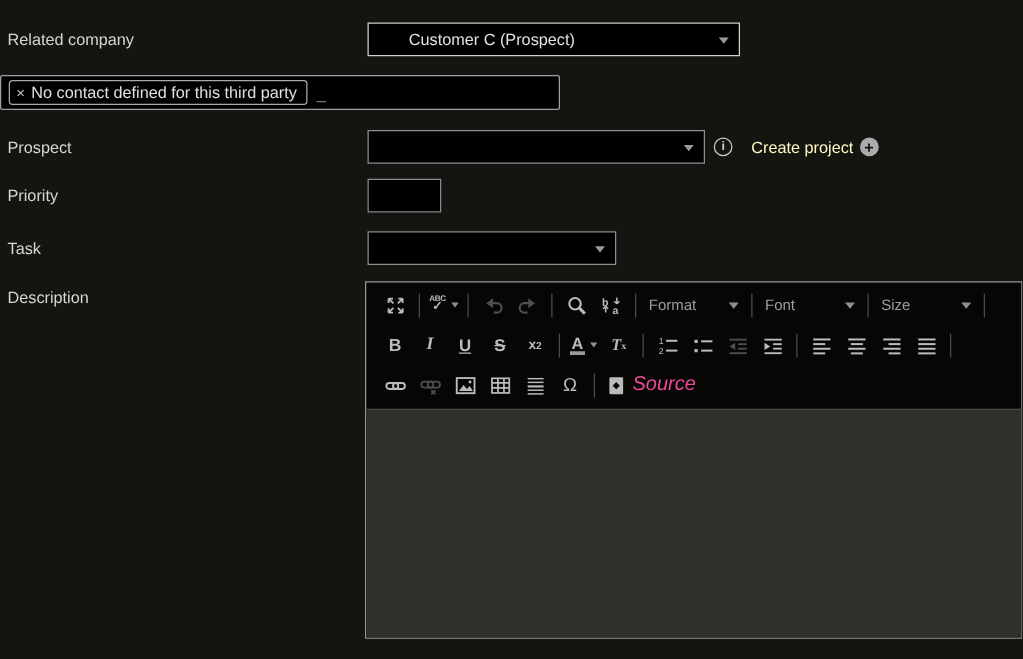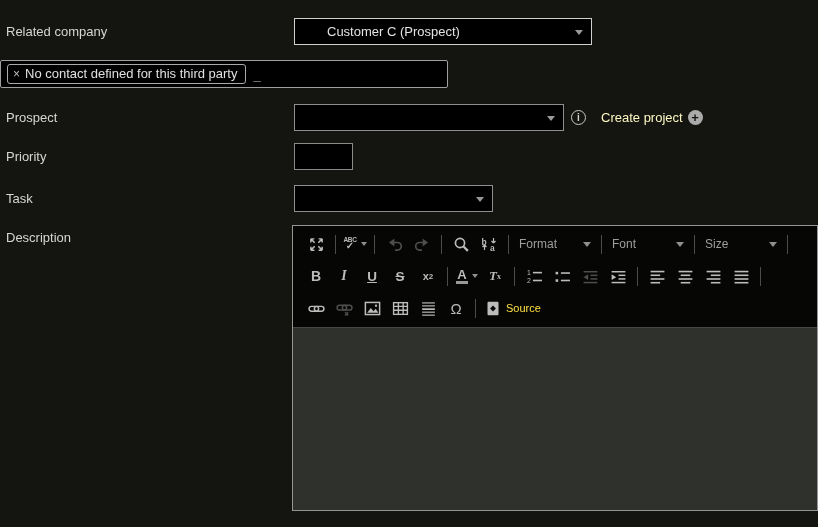--- a/index.html
+++ b/index.html
@@ -68,21 +68,21 @@
   .g-bold { font-weight:bold; font-size:14px; }
   .g-italic { font-family:"Liberation Serif",serif; font-style:italic; font-weight:bold; font-size:14px; }
   .g-under { font-size:13.5px; font-weight:bold; text-decoration:underline; }
   .g-strike { font-size:13.5px; font-weight:bold; text-decoration:line-through; }
   .g-sup { font-size:11px; font-weight:bold; }
   .g-sup sup { font-size:8px; }
   .g-color { font-size:13px; font-weight:bold; border-bottom:3px solid #9a9a9a; line-height:1.05; padding:0 1px; }
   .g-rmf { font-family:"Liberation Serif",serif; font-style:italic; font-weight:bold; font-size:13px; }
   .g-rmf sub { font-size:8px; font-style:normal; }
   .g-omega { font-size:15px; }
-  .src-label { font-size:11px; color:#fde047; margin-left:5px; }
+  .src-label { font-size:16px; color:#ec4899; margin-left:5px;font-style:italic; }
   svg { display:block; }
   svg text { font-family:"Liberation Sans",sans-serif; fill:currentColor; }
   .flip { transform:scaleX(-1); }
   .content { flex:1; background:#2f312d; border-top:1px solid #454742; cursor:text; }
 </style>
 </head>
 <body>
 
 <div class="page">
   <div class="form">

